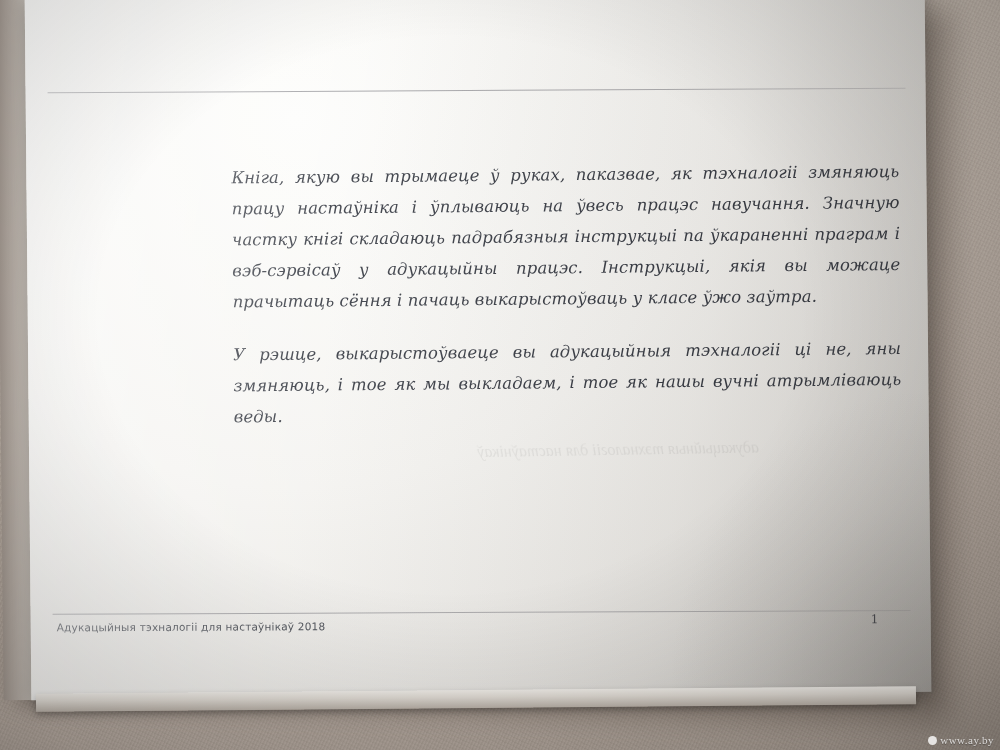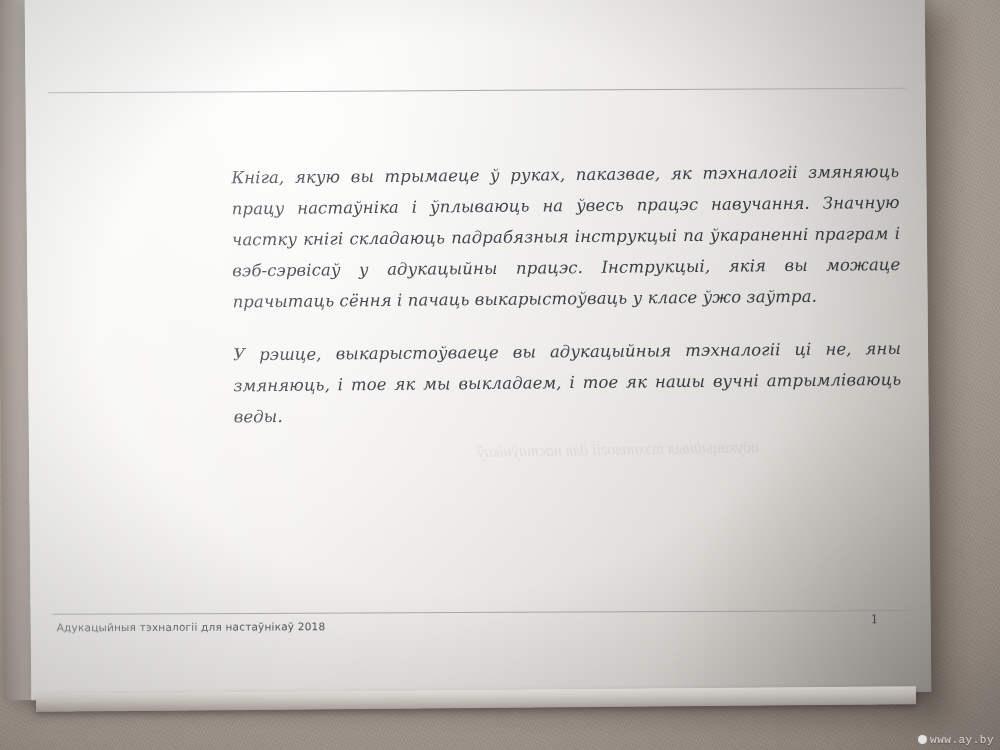--- a/index.html
+++ b/index.html
@@ -187,21 +187,21 @@
     background: linear-gradient(180deg, #efece7 0%, #ded9d2 40%, #b8b0a7 100%);
     transform: rotate(-0.5deg);
     box-shadow: 0 3px 6px rgba(0,0,0,0.25);
   }
 
   
   .watermark {
     position: absolute;
     right: 6px;
     bottom: 4px;
-    font-family: Liberation Mono, monospace;
+    font-family: Liberation Serif, serif;
     font-size: 11px;
     color: rgba(255,255,255,0.75);
     text-shadow: 0 1px 1px rgba(0,0,0,0.35);
     letter-spacing: 0.5px;
   }
 
   .wm-dot {
     display: inline-block;
     width: 9px;
     height: 9px;

